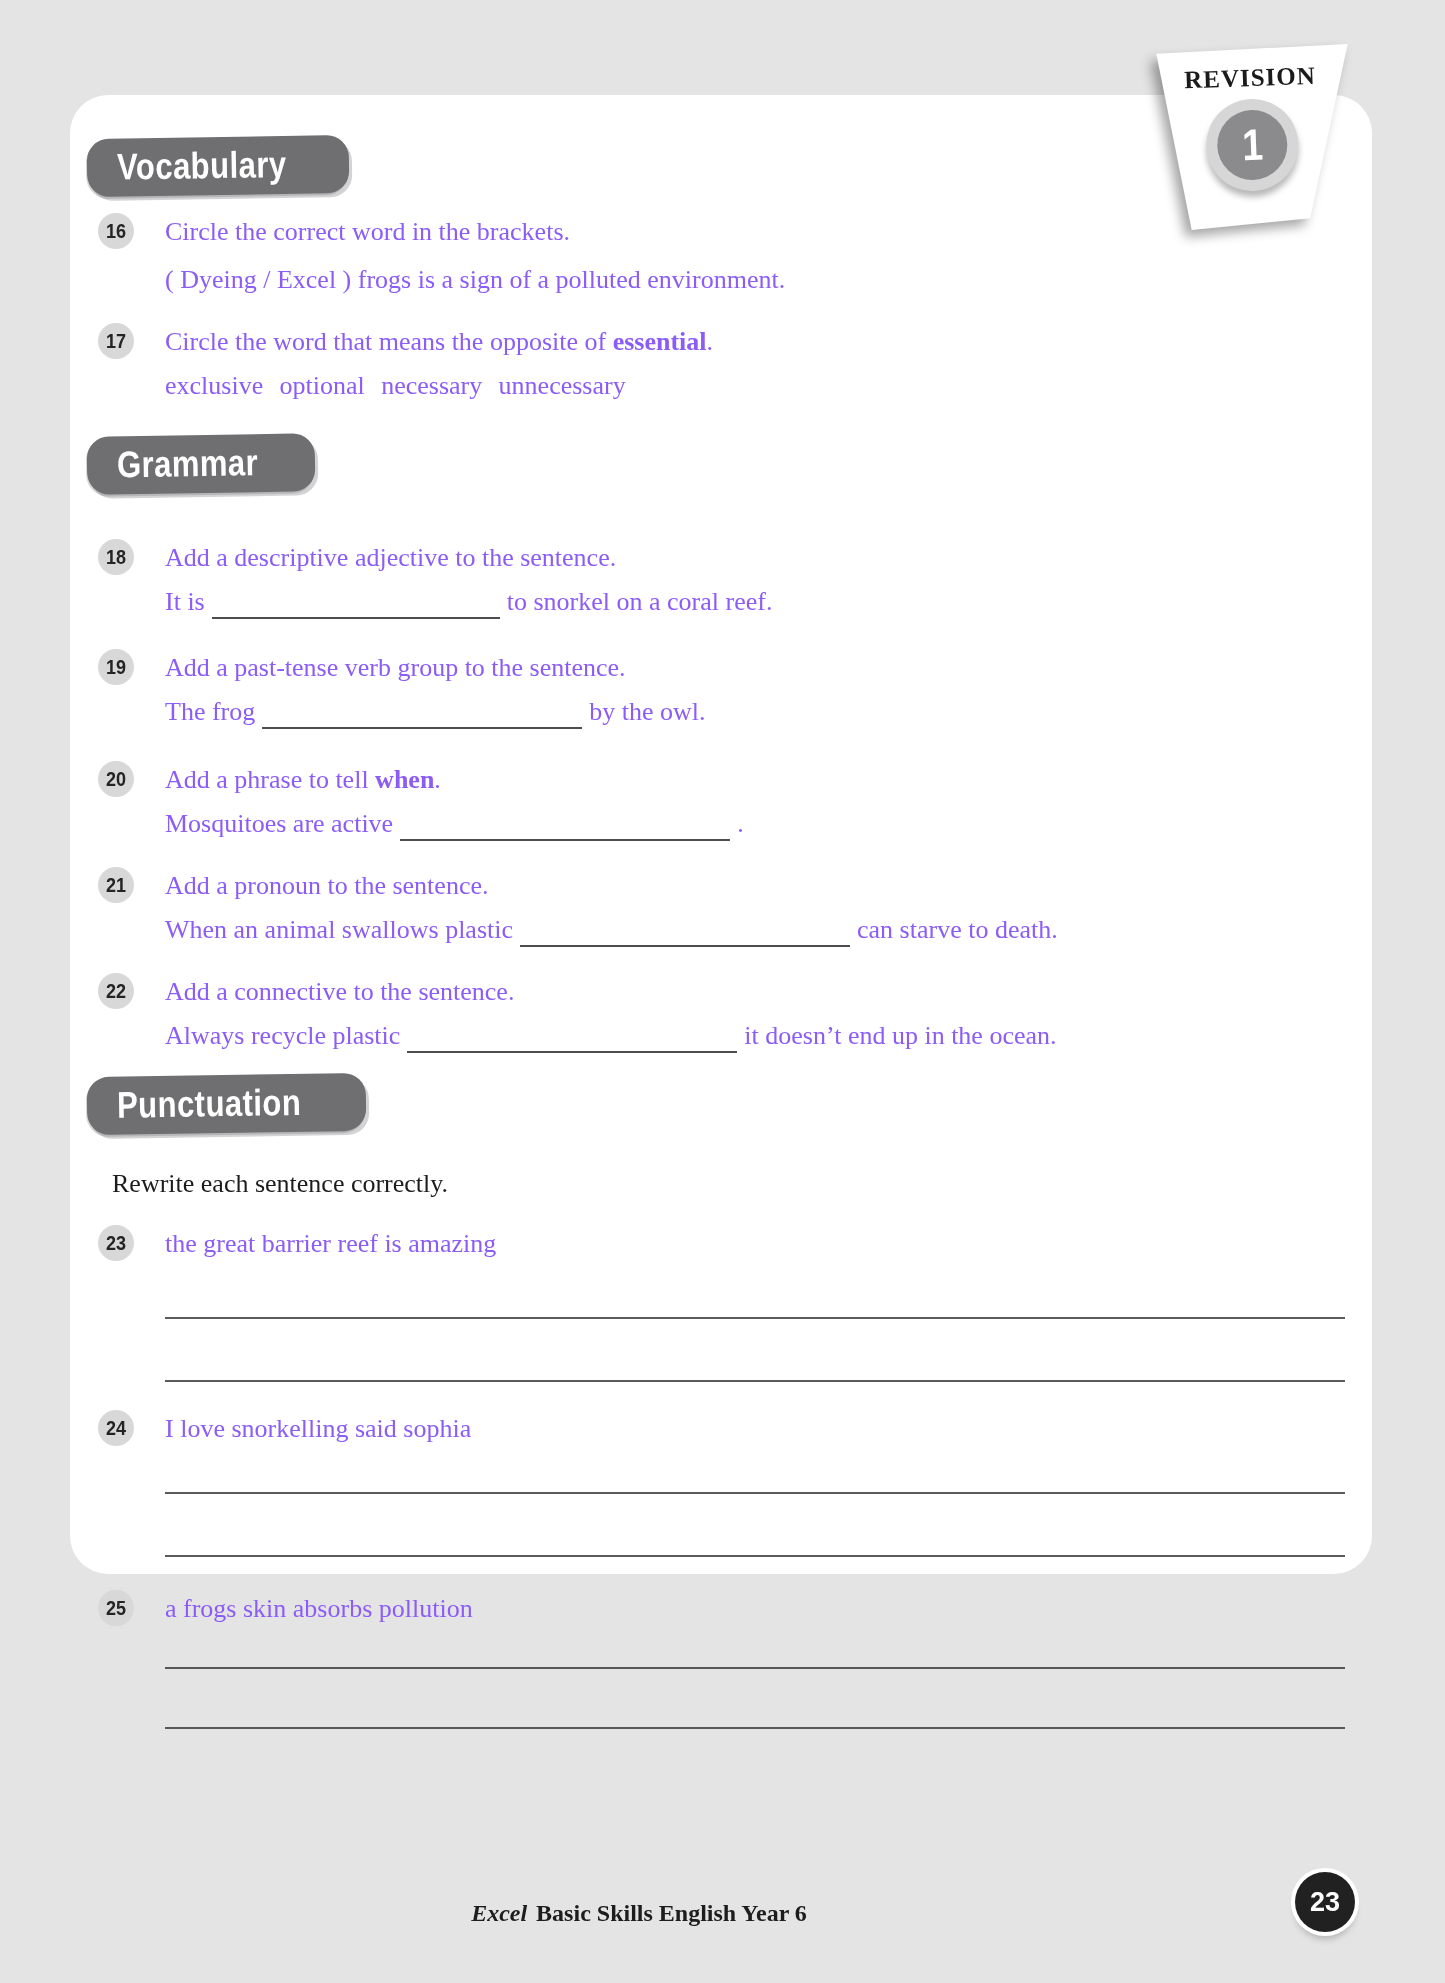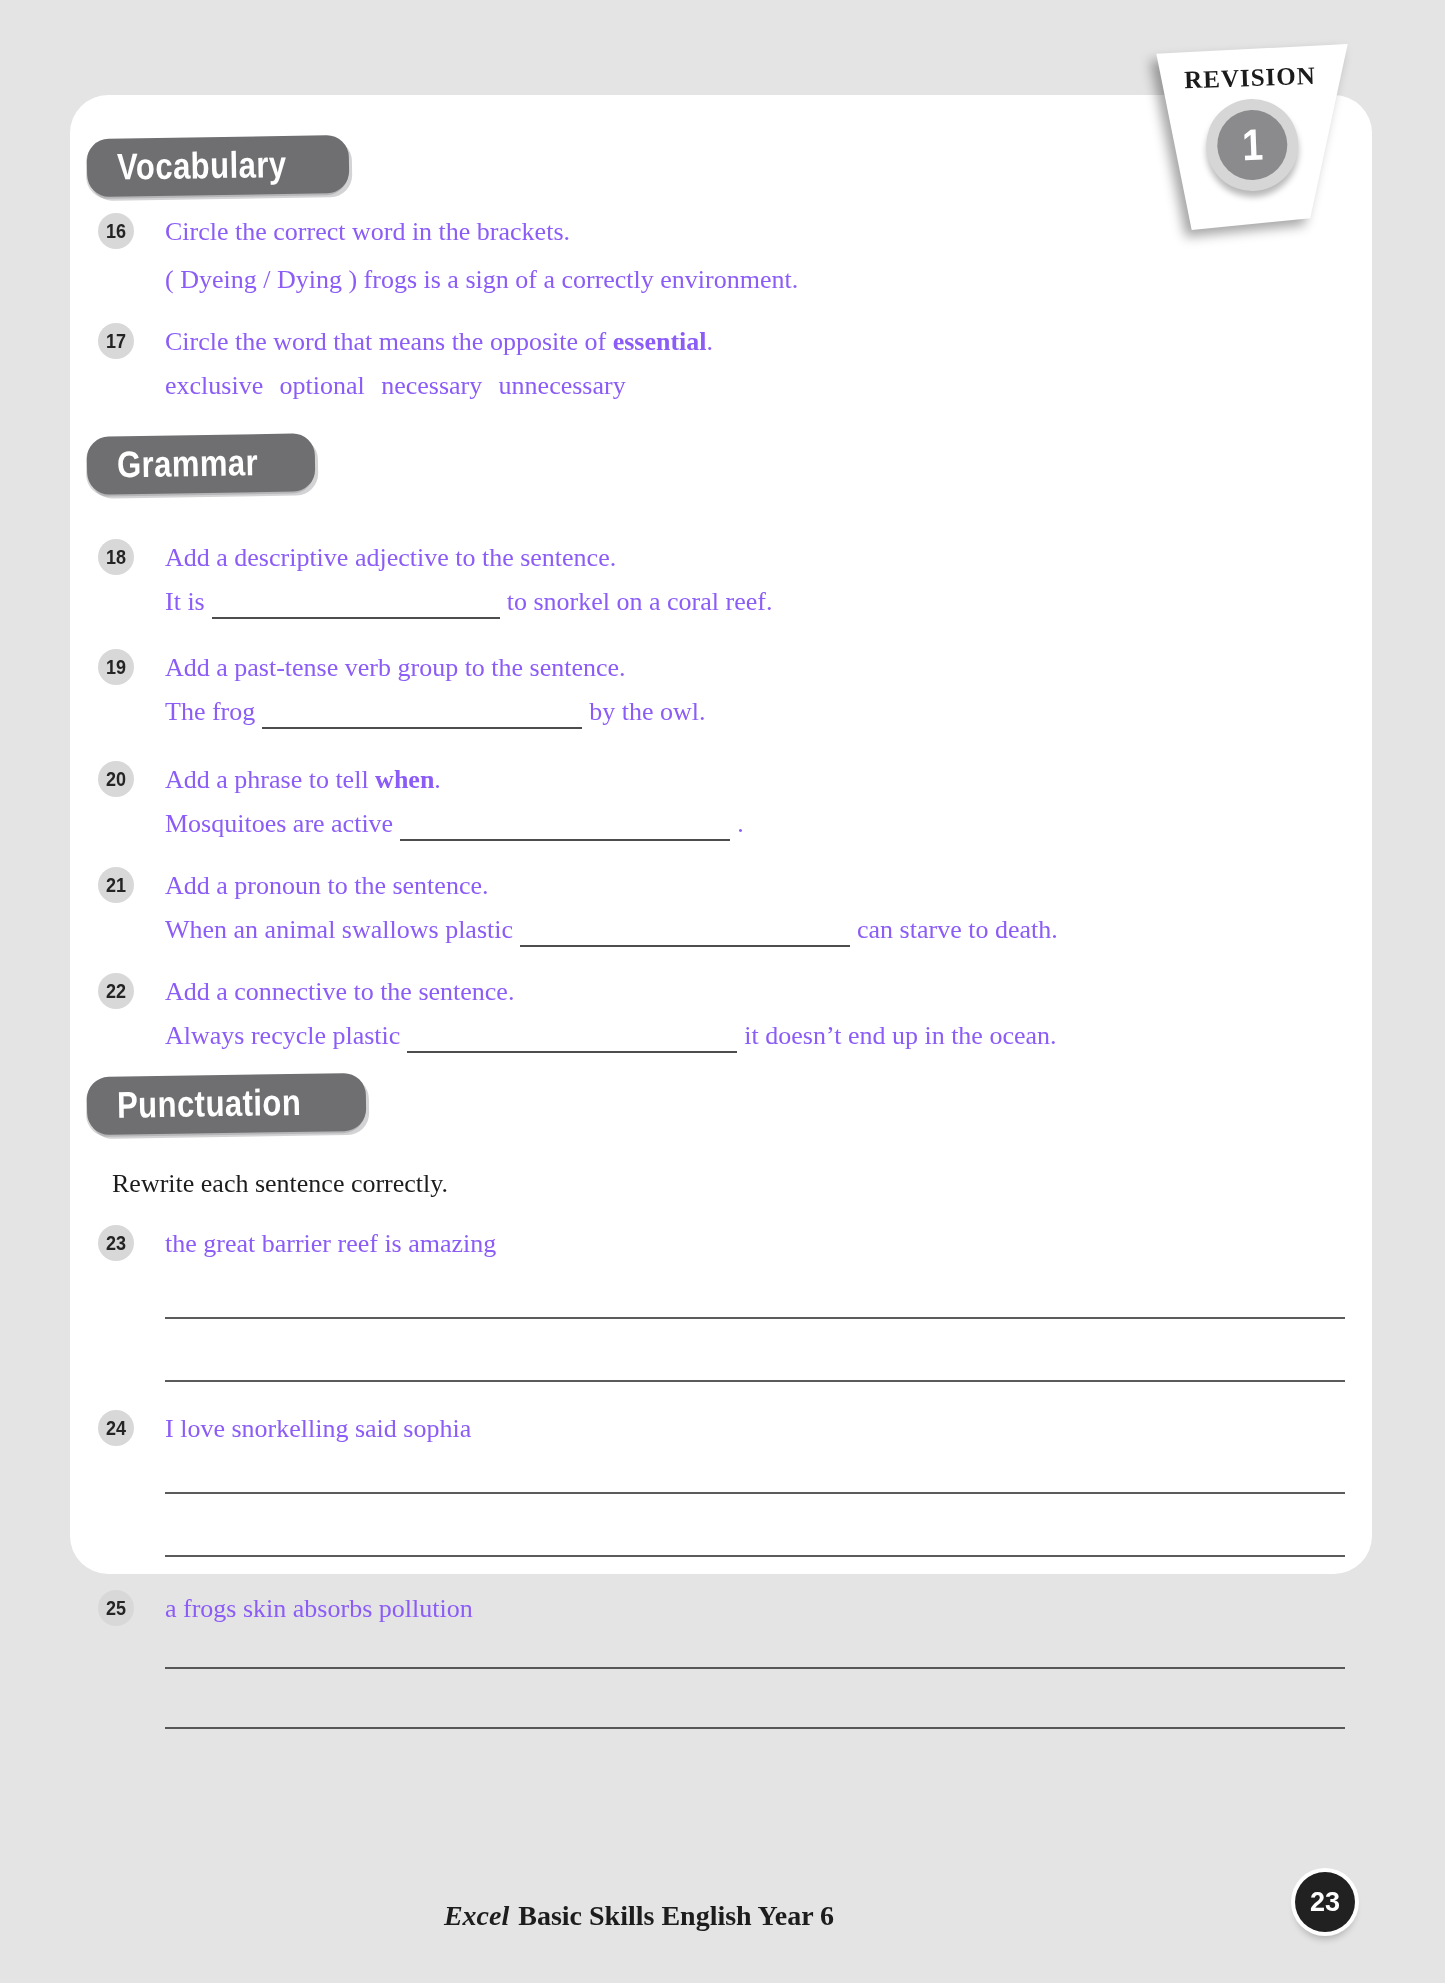--- a/index.html
+++ b/index.html
@@ -89,21 +89,21 @@
   
   .ansline{
     position:absolute;left:95px;width:1180px;height:0;
     border-top:2px solid rgba(62,62,62,0.85);
   }
   
   .intro{position:absolute;left:42px;font-size:26px;line-height:34px;}
   
   .footer{
     position:absolute;left:0;top:1900px;width:1278px;text-align:center;
-    font-family:"Liberation Serif", serif;font-weight:bold;font-size:28px;color:#1d1d1d;
+    font-family:"Liberation Serif", serif;font-weight:bold;font-size:24px;color:#1d1d1d;
   }
   .footer i{margin-right:9px;}
   .page-circle{
     position:absolute;left:1295px;top:1872px;width:60px;height:60px;border-radius:50%;
     background:#212121;color:#ffffff;
     font-family:"Liberation Sans", sans-serif;font-weight:bold;font-size:27px;
     display:flex;align-items:center;justify-content:center;
     box-shadow:0 0 0 4px #ffffff, 0 7px 7px rgba(0,0,0,0.22);
     z-index:6;
   }
@@ -129,21 +129,21 @@
   <div class="pill" style="top:42px">
     <span>Vocabulary</span>
   </div>
 
   <div class="qrow" style="top:120px">
     <div class="qnum">
         <span>16</span>
       </div>
     <div class="qtext">Circle the correct word in the brackets.</div>
   </div>
-  <div class="cont" style="top:168px">( Dyeing / Dying ) frogs is a sign of a correctly environment.</div>
+  <div class="cont" style="top:168px">( Dyeing / Excel ) frogs is a sign of a polluted environment.</div>
 
   <div class="qrow" style="top:230px">
     <div class="qnum">
         <span>17</span>
       </div>
     <div class="qtext"><span>Circle the word that means the opposite of </span><b>essential</b><span>.</span></div>
   </div>
   <div class="cont wide-words" style="top:274px">exclusive optional necessary unnecessary</div>
 
   <div class="pill" style="top:340px">

